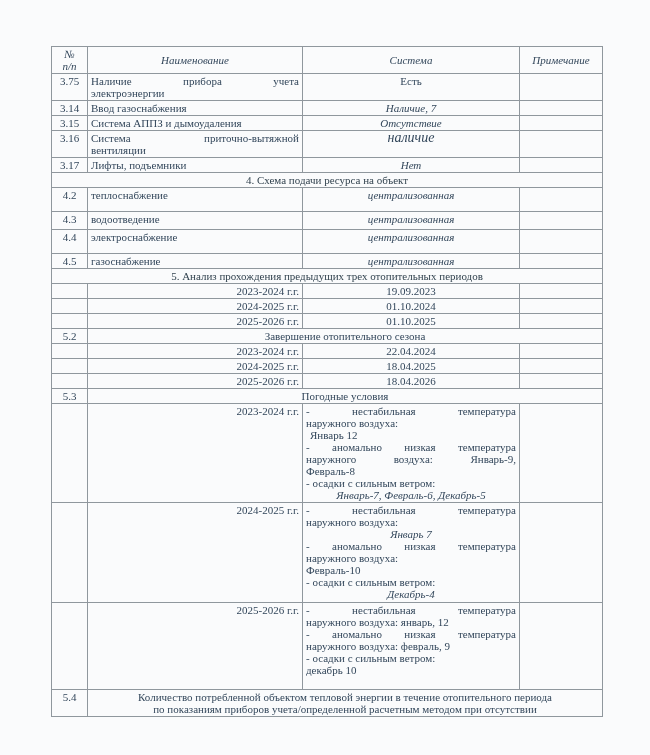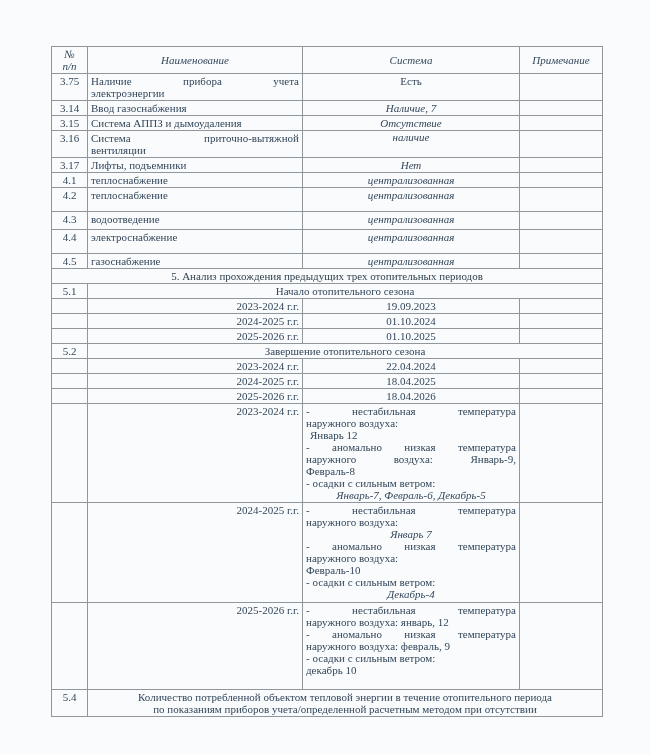--- a/index.html
+++ b/index.html
@@ -54,21 +54,21 @@
     line-height: 10.9px;
     text-align: left;
   }
   .ln  { display: block; }
   .j   { text-align: justify; text-align-last: justify; }
   .i   { font-style: italic; text-align: center; }
   .sm  { font-size: 9.5px; }
   .ind { padding-left: 4px; }
   .ctr { text-align: center; }
   td.i { font-style: italic; }
-  td.sm{ font-size: 11px; line-height: 11px; border-radius: 10px; }
+  td.sm{ font-size: 14px; line-height: 11px; border-radius: 10px; }
 </style>
 </head>
 <body>
 
 <div class="page">
   <table class="doc">
     <colgroup>
       <col style="width:36px">
       <col style="width:215px">
       <col style="width:217px">
@@ -119,27 +119,22 @@
           <td></td>
         </tr>
         <tr style="height: 13px;">
           <td class="numc">3.17</td>
           <td class="namec">
             <div class="ln ">Лифты, подъемники</div>
           </td>
           <td class="descc i">Нет</td>
           <td></td>
         </tr>
-        <tr style="height: 13px;">
-          <td class="numc">4.1</td>
-          <td class="namec">
-            <div class="ln ">теплоснабжение</div>
-          </td>
-          <td class="descc i">централизованная</td>
-          <td></td>
+        <tr style="height: 14px;">
+          <td class="sectionc" colspan="4">4. Схема подачи ресурса на объект</td>
         </tr>
         <tr style="height: 24px;">
           <td class="numc">4.2</td>
           <td class="namec">
             <div class="ln ">теплоснабжение</div>
           </td>
           <td class="descc i">централизованная</td>
           <td></td>
         </tr>
         <tr style="height: 18px;">
@@ -161,24 +156,20 @@
         <tr style="height: 13px;">
           <td class="numc">4.5</td>
           <td class="namec">
             <div class="ln ">газоснабжение</div>
           </td>
           <td class="descc i">централизованная</td>
           <td></td>
         </tr>
         <tr style="height: 14px;">
           <td class="sectionc" colspan="4">5. Анализ прохождения предыдущих трех отопительных периодов</td>
-        </tr>
-        <tr style="height: 13px;">
-          <td class="numc">5.1</td>
-          <td class="subhc" colspan="3">Начало отопительного сезона</td>
         </tr>
         <tr style="height: 13px;">
           <td></td>
           <td class="labelc">2023-2024 г.г.</td>
           <td class="descc">19.09.2023</td>
           <td></td>
         </tr>
         <tr style="height: 13px;">
           <td></td>
           <td class="labelc">2024-2025 г.г.</td>
@@ -205,20 +196,24 @@
           <td></td>
           <td class="labelc">2024-2025 г.г.</td>
           <td class="descc">18.04.2025</td>
           <td></td>
         </tr>
         <tr style="height: 13px;">
           <td></td>
           <td class="labelc">2025-2026 г.г.</td>
           <td class="descc">18.04.2026</td>
           <td></td>
+        </tr>
+        <tr style="height: 13px;">
+          <td class="numc">5.3</td>
+          <td class="subhc" colspan="3">Погодные условия</td>
         </tr>
         <tr style="height: 86px;">
           <td></td>
           <td class="labelc">2023-2024 г.г.</td>
           <td class="wxc">
             <div class="ln j">- нестабильная температура</div>
             <div class="ln ">наружного воздуха:</div>
             <div class="ln ind">Январь 12</div>
             <div class="ln j">- аномально низкая температура</div>
             <div class="ln j">наружного воздуха: Январь-9,</div>

